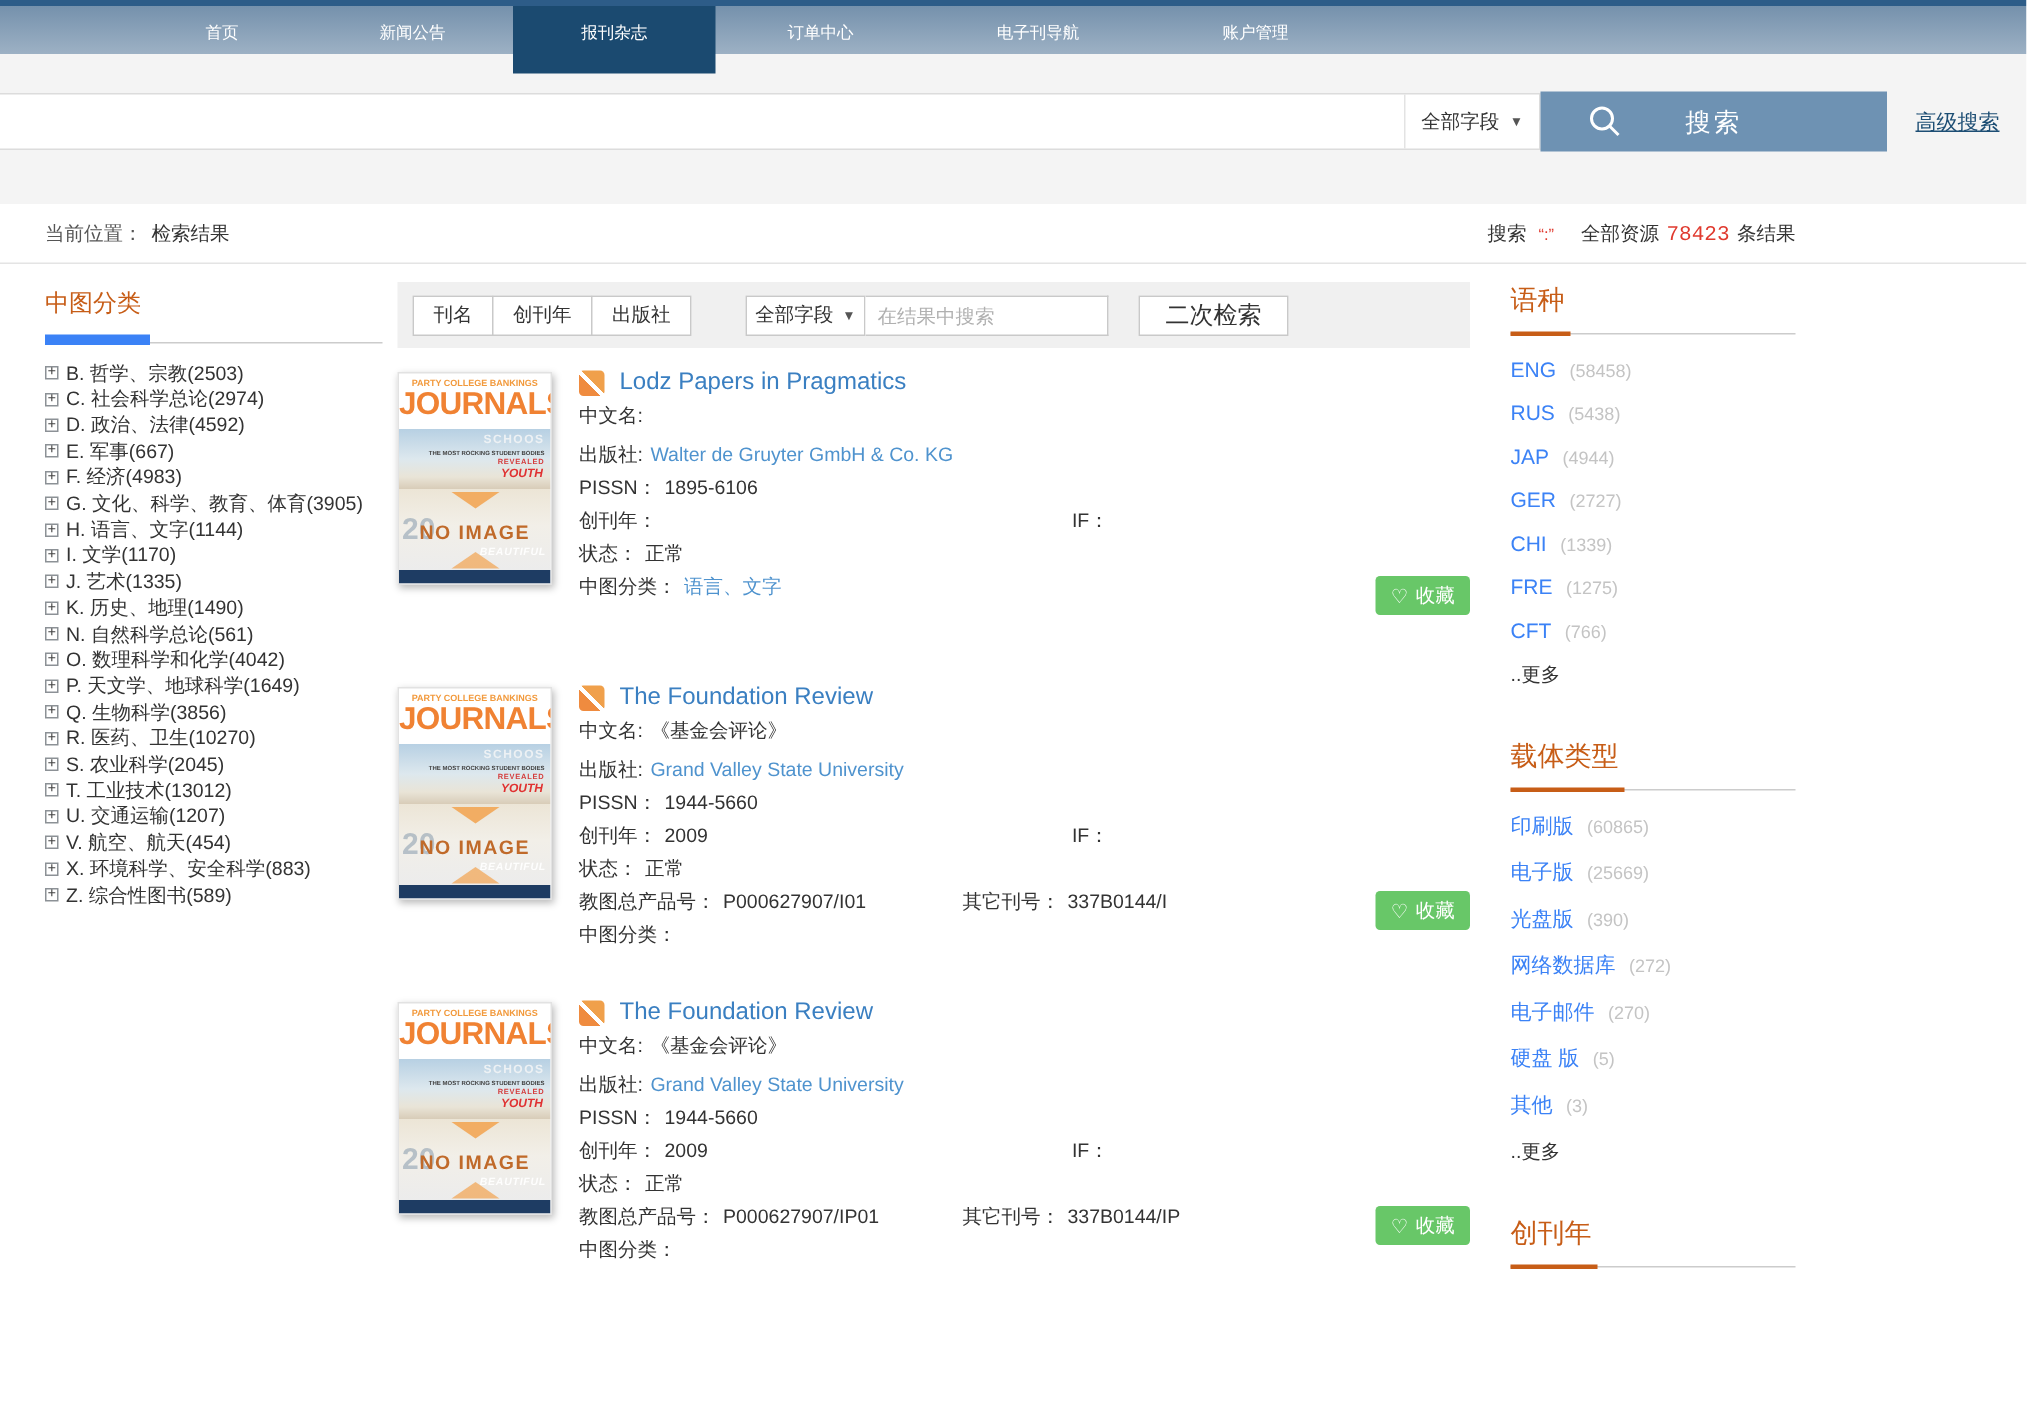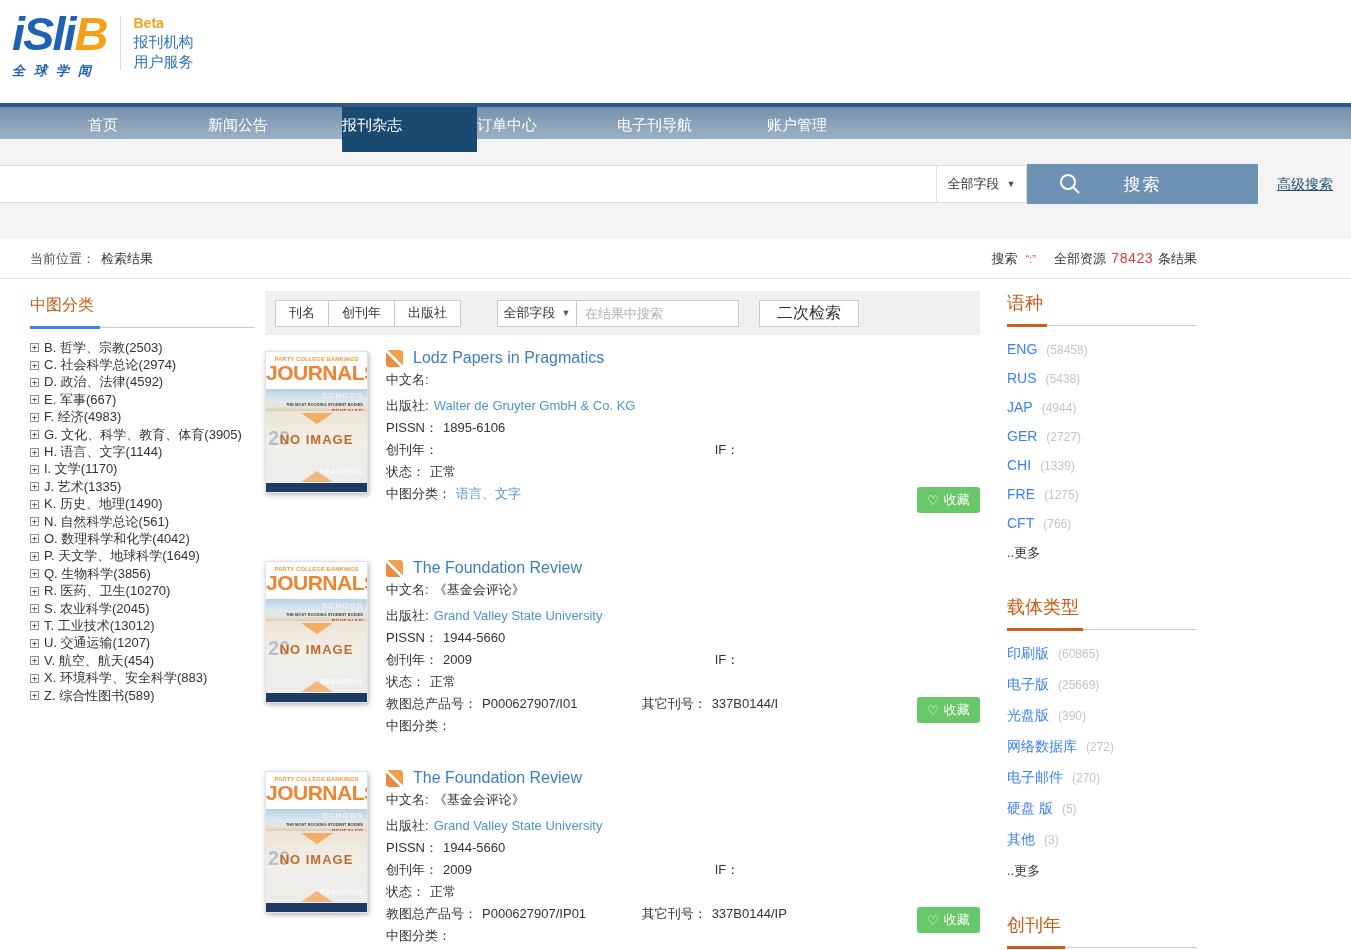--- a/index.html
+++ b/index.html
@@ -19,21 +19,21 @@
   .logo-word .accent { color:#f5a01a; }
   .logo-sub { font-size:13px; font-weight:bold; font-style:italic; color:#1e62b4; letter-spacing:9px; margin-top:2px; }
   .logo-divider { width:1px; height:54px; background:#cadcee; margin:8px 12px 0 14px; }
   .brand-right { display:flex; flex-direction:column; margin-top:6px; }
   .beta { font-size:14px; font-weight:bold; color:#f5a01a; line-height:18px; }
   .tagline { font-size:15px; color:#2f74c0; line-height:20px; }
 
   
   .nav { height:36px; border-top:4px solid #2d5c88; background:linear-gradient(180deg,#7591ac 0%,#9db1c4 100%); position:relative; z-index:5; }
   .nav-tabs { display:flex; margin-left:88px; height:36px; }
-  .nav-tab { height:36px; line-height:36px; text-align:left; color:#fff; font-size:15px; cursor:pointer; }
+  .nav-tab { height:36px; line-height:36px; text-align:center; color:#fff; font-size:11px; cursor:pointer; }
   .nav-tab.active { background:#1b4a70; height:45px; }
 
   
   .search-band { background:#f4f4f4; height:100px; padding-top:26px; }
   .search-row { display:flex; align-items:flex-start; }
   .search-wrap { display:flex; width:1027px; height:38px; background:#fff; border:1px solid #dcdcdc; border-left:0; }
   .main-search { flex:1; border:0; outline:none; padding:0 12px; font-size:14px; background:transparent; color:#333; }
   .field-select { width:90px; border-left:1px solid #e3e3e3; display:flex; align-items:center; justify-content:center; gap:7px; font-size:13px; color:#333; cursor:pointer; }
   .caret { font-size:9px; color:#555; }
   .search-btn { width:231px; height:40px; margin-top:-1px; background:#6e92b3; border:0; color:#fff; display:flex; align-items:center; cursor:pointer; position:relative; }
@@ -51,41 +51,41 @@
   .sum-count { color:#e03a2f; font-size:14px; margin:0 5px;font-family:Liberation Mono, monospace; }
 
   
   .content { display:flex; padding:12px 154px 0 30px; align-items:flex-start; }
   .sidebar-left { width:225px; flex:none; }
   .main { width:715px; flex:none; margin-left:10px; }
   .sidebar-right { width:190px; flex:none; margin-left:27px; }
 
   
   .panel-title { font-size:16px; color:#c75d17; border-bottom:1px solid #ccc; }
-  .panel-title > span { display:inline-block; padding:4px 6px 10px 0; border-bottom:3px solid #3b82f6; margin-bottom:-2px; }
+  .panel-title > span { display:inline-block; padding:4px 6px 10px 0; border-bottom:7px solid #3b82f6; margin-bottom:-2px; }
   .cat-list { margin-top:11px; }
   .cat-item { display:flex; align-items:center; gap:5px; height:17.4px; font-size:13px; color:#333; white-space:nowrap; cursor:pointer; }
   .plus-box { width:9px; height:9px; border:1px solid #8c9196; background:#fff; color:#444; font-size:9px; line-height:7px; text-align:center; flex:none; font-family:"DejaVu Sans Mono",monospace; }
 
   
   .filter-bar { height:44px; background:#f0f0f0; display:flex; align-items:center; padding:0 10px; }
   .sort-group { display:flex;align-items:flex-end; }
   .sort-btn { height:27px; padding:0 13px; background:#fff; border:1px solid #c9c9c9; font-size:13px; color:#333; margin-left:-1px; cursor:pointer; }
   .sort-btn:first-child { margin-left:0; }
   .fs2 { margin-left:36px; height:27px; width:80px; background:#fff; border:1px solid #c9c9c9; display:flex; align-items:center; justify-content:center; gap:6px; font-size:13px; color:#333; cursor:pointer; }
   .refine-input { height:27px; width:162px; border:1px solid #c9c9c9; border-left:0; padding:0 8px; font-size:13px; outline:none; color:#333; background:#fff; }
   .refine-input::placeholder { color:#b0b0b0; }
   .refine-btn { margin-left:20px; height:27px; padding:0 17px; background:#fff; border:1px solid #c9c9c9; font-size:16px; color:#333; cursor:pointer; }
 
   
   .result { height:210px; position:relative; padding-top:13px; display:flex; }
   .cover { width:103px; height:142px; flex:none; margin-top:3px; border:1px solid #e2e2e2; background:#fff; box-shadow:1px 2px 5px rgba(0,0,0,0.28); display:flex; flex-direction:column; overflow:hidden; cursor:pointer; }
   .cv-top { font-size:6px; color:#f29a3d; font-weight:bold; text-align:center; padding-top:4px; white-space:nowrap; }
   .cv-big { font-size:21px; font-weight:bold; color:#f08233; text-align:center; line-height:1.05; letter-spacing:-0.5px; }
-  .cv-photo { height:22px; margin-top:5px; background:linear-gradient(180deg,#b7d0e3,#dde8ee 50%,#e9e4d7 80%,#d8ccb8); position:relative;text-align:right; }
+  .cv-photo { height:40px; margin-top:5px; background:linear-gradient(180deg,#b7d0e3,#dde8ee 50%,#e9e4d7 80%,#d8ccb8); position:relative;text-align:right; }
   .cv-schoos { position:absolute; top:2px; right:4px; font-size:8px; font-weight:bold; color:#edf1f4; letter-spacing:1px; }
   .cv-tiny { position:absolute; top:13px; right:4px; font-size:4px; color:#444; font-weight:bold; }
   .cv-revealed { position:absolute; top:19px; right:4px; font-size:5px; color:#d43c3c; font-weight:bold; letter-spacing:0.5px; }
   .cv-youth { position:absolute; top:25px; right:5px; font-size:8px; color:#e03131; font-weight:bold; font-style:italic; }
   .cv-mid { flex:1; background:linear-gradient(180deg,#ece5d6,#f2efe8 45%,#ececec); position:relative; }
   .cv-tri-down { position:absolute; top:2px; left:50%; transform:translateX(-50%); width:0; height:0; border-left:16px solid transparent; border-right:16px solid transparent; border-top:11px solid #f2a24e; opacity:0.85; }
   .cv-year { position:absolute; left:2px; top:16px; font-size:20px; font-weight:bold; color:rgba(110,135,160,0.45); }
   .cv-noimg { position:absolute; left:0; right:0; top:21px; text-align:center; font-size:13px; font-weight:bold; color:#c06a2a; letter-spacing:1px; }
   .cv-beautiful { position:absolute; right:3px; bottom:8px; font-size:7px; font-style:italic; font-weight:bold; color:rgba(255,255,255,0.9); letter-spacing:0.5px; }
   .cv-tri-up { position:absolute; bottom:1px; left:50%; transform:translateX(-50%); width:0; height:0; border-left:16px solid transparent; border-right:16px solid transparent; border-bottom:11px solid #f2a24e; opacity:0.7; }
@@ -114,32 +114,20 @@
   .facet-item { display:flex; align-items:baseline; gap:9px; margin-bottom:13px; cursor:pointer; }
   .f-label { font-size:14px; color:#3b82f6; }
   .f-count { font-size:12px; color:#c4c4c4; }
   .more-link { font-size:13px; color:#333; cursor:pointer; }
 </style>
 </head>
 <body>
 
 <div class="page">
 
-  <div class="header">
-    <div class="logo">
-      <div class="logo-word"><span>iSli</span><span class="accent">B</span></div>
-      <div class="logo-sub">全球学闻</div>
-    </div>
-    <div class="logo-divider"></div>
-    <div class="brand-right">
-      <span class="beta">Beta</span>
-      <span class="tagline">报刊机构</span>
-      <span class="tagline">用户服务</span>
-    </div>
-  </div>
 
   <div class="nav">
     <div class="nav-tabs">
         <div class="nav-tab" style="width: 120px;"><span>首页</span></div>
         <div class="nav-tab" style="width: 134px;"><span>新闻公告</span></div>
         <div class="nav-tab active" style="width: 135px;"><span>报刊杂志</span></div>
         <div class="nav-tab" style="width: 140px;"><span>订单中心</span></div>
         <div class="nav-tab" style="width: 150px;"><span>电子刊导航</span></div>
         <div class="nav-tab" style="width: 140px;"><span>账户管理</span></div>
       </div>

